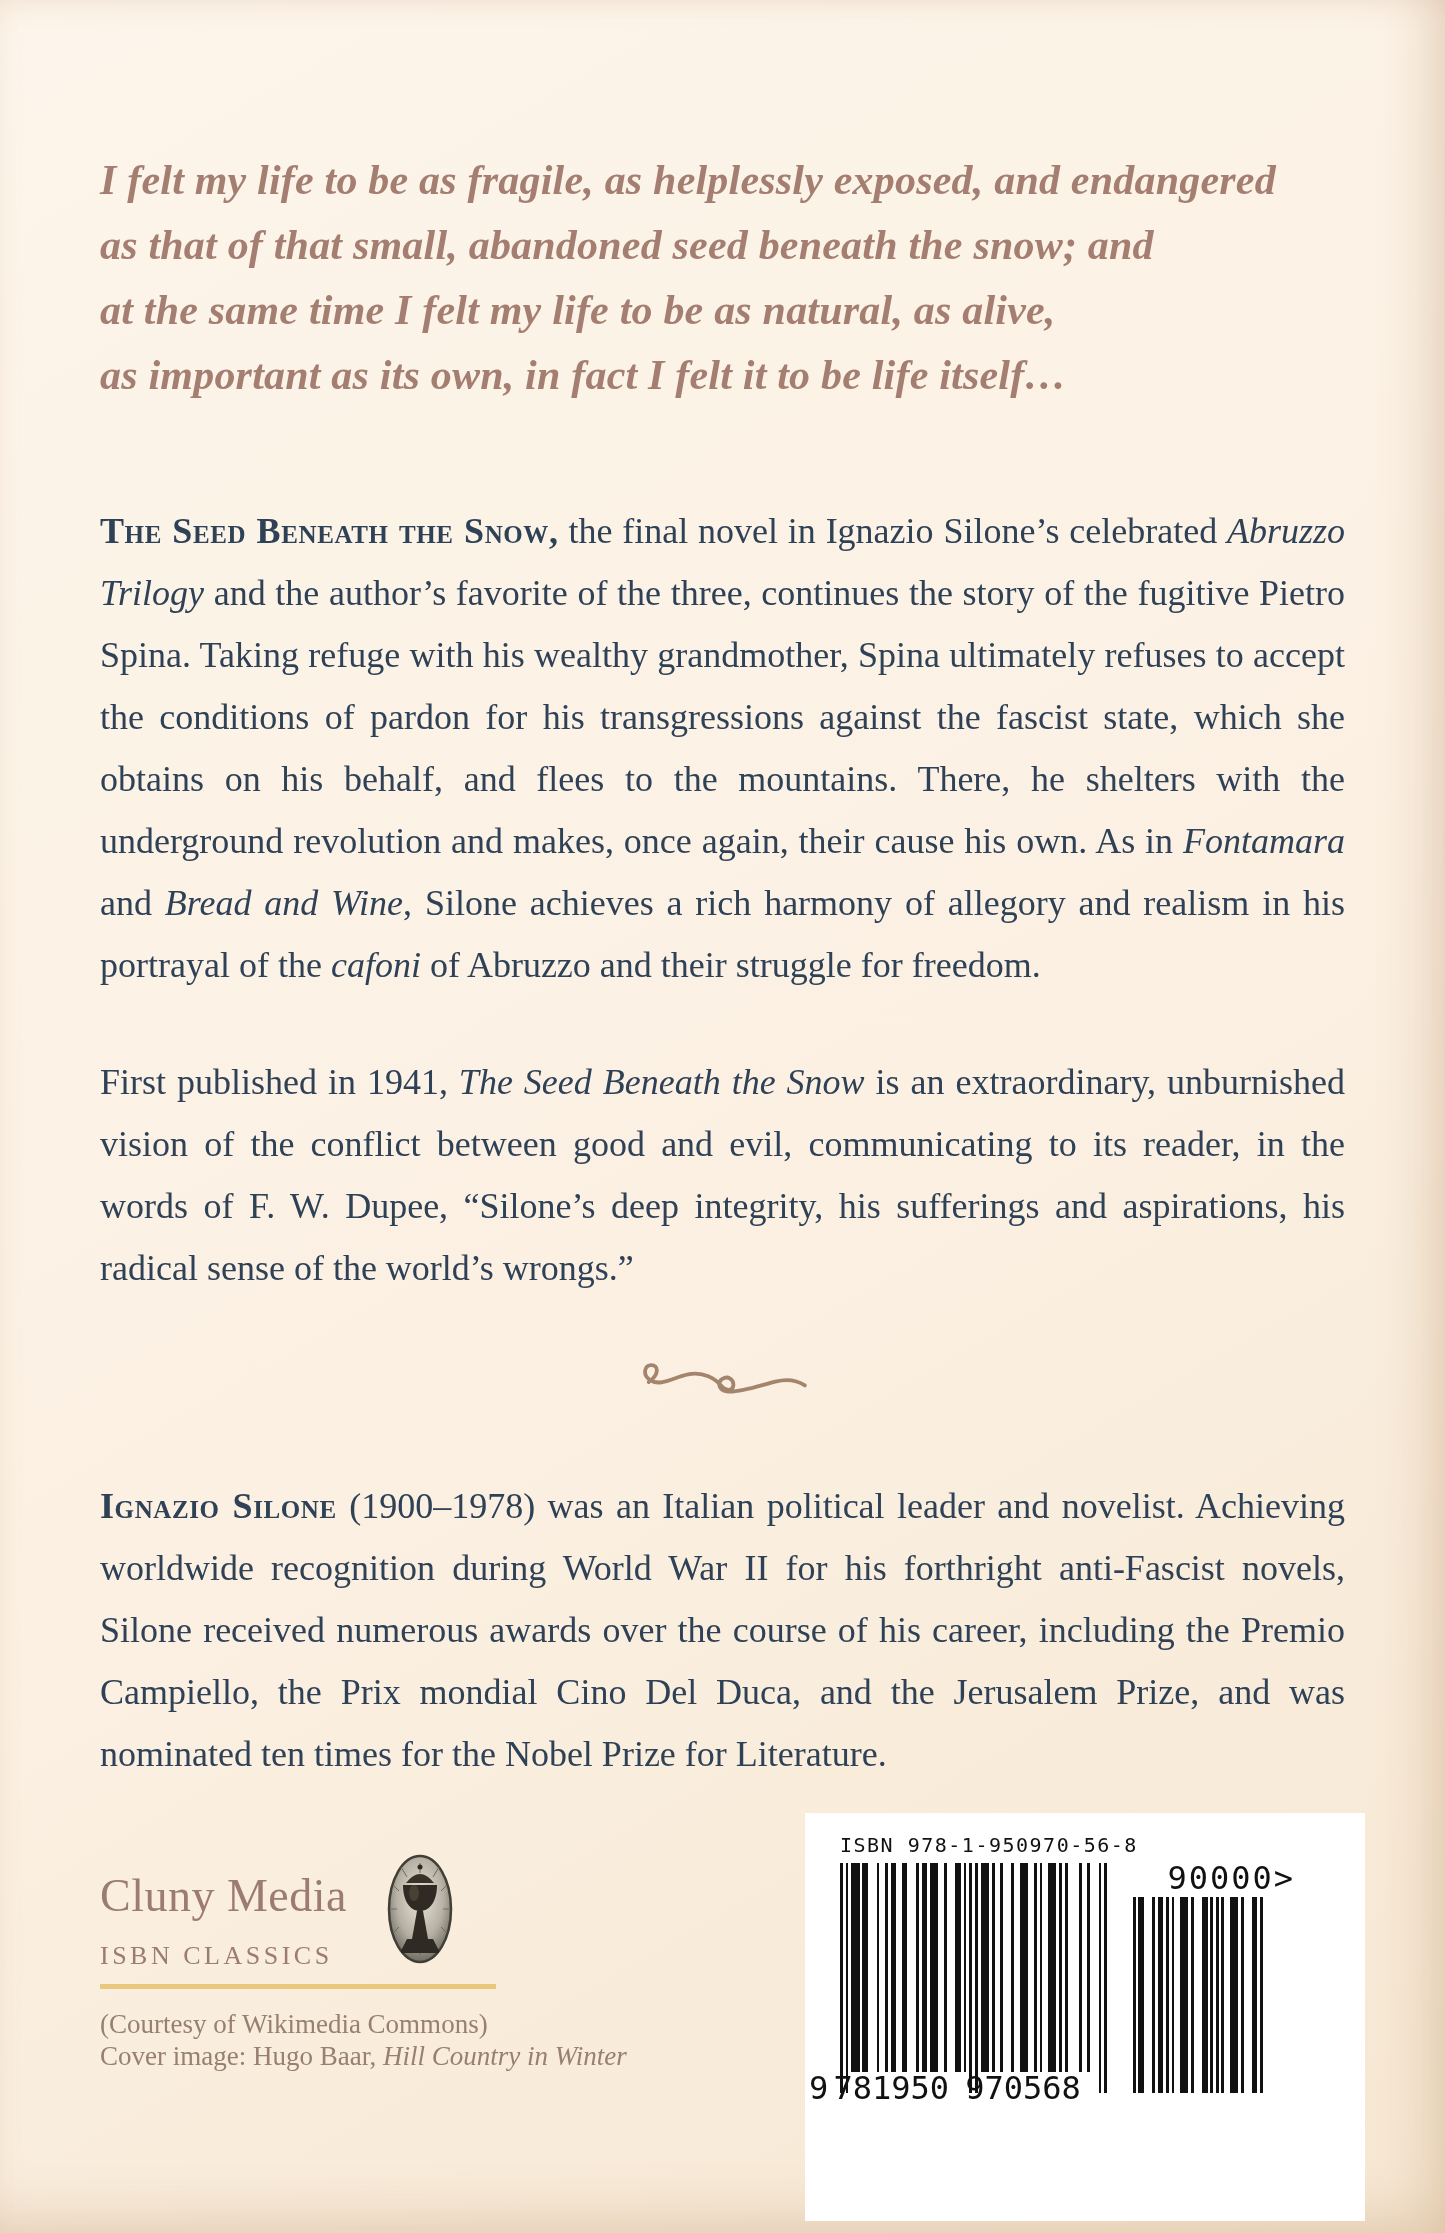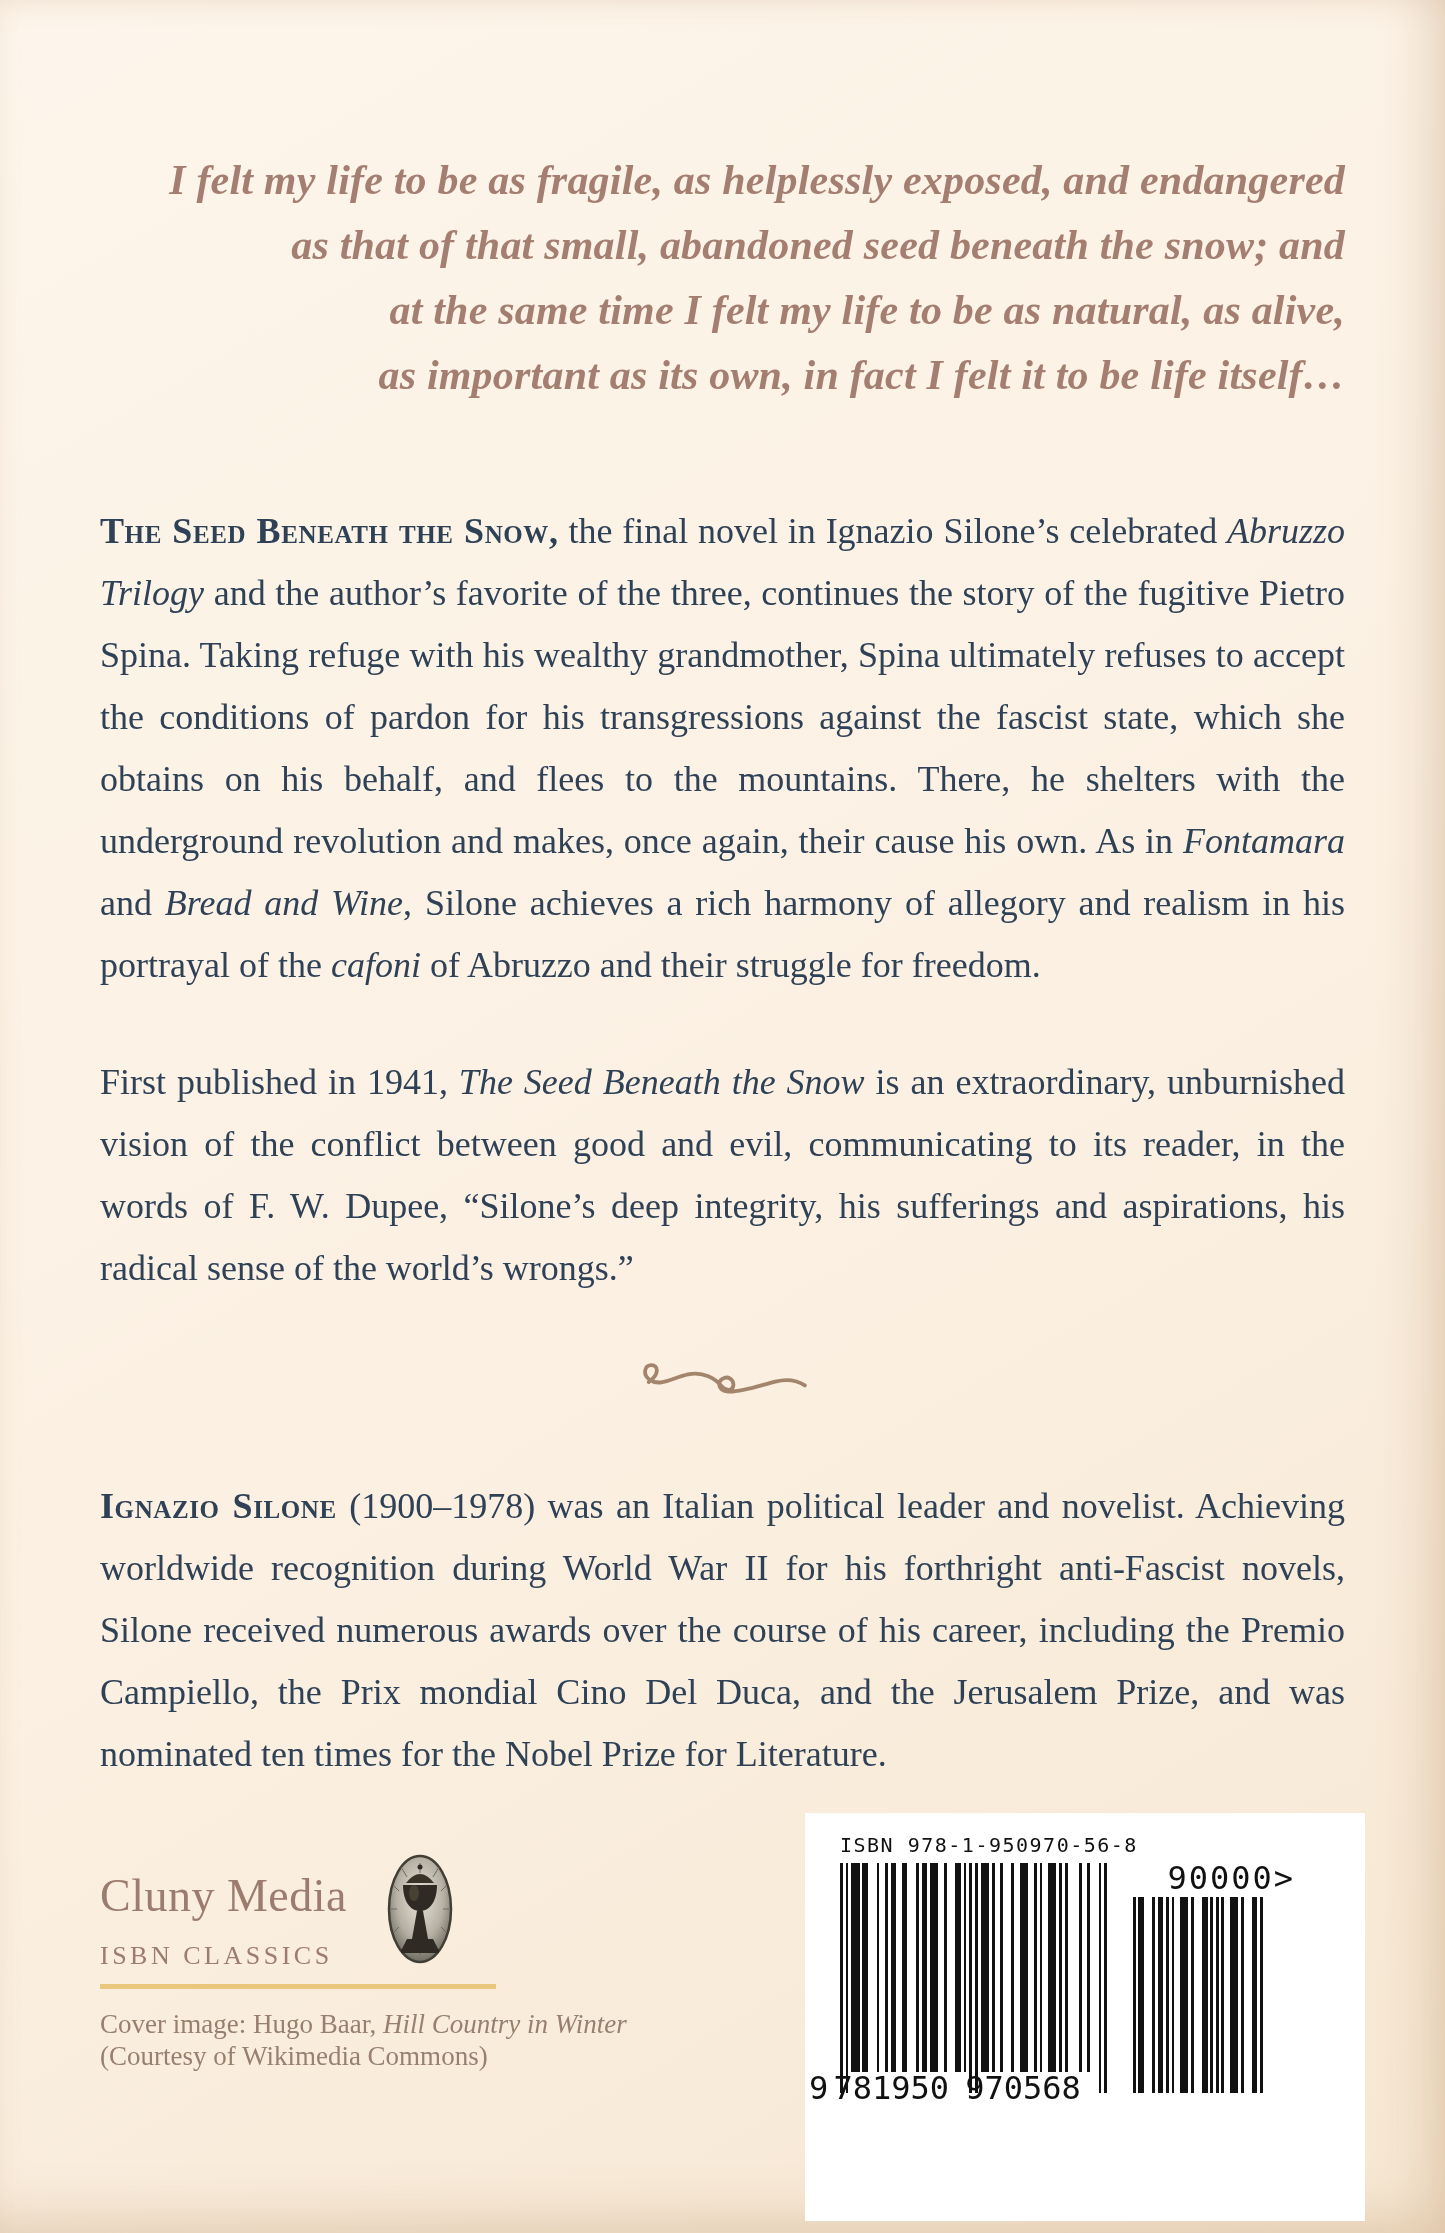--- a/index.html
+++ b/index.html
@@ -6,21 +6,21 @@
   .page {
     position:relative; width:1445px; height:2233px; margin:0 auto; overflow:hidden;
     background:linear-gradient(150deg,#fdf5eb 0%,#fbf0e2 55%,#f6e7d2 100%);
     box-shadow: inset -24px -22px 55px -12px rgba(176,132,88,0.32),
                 inset 0 14px 34px -20px rgba(176,132,88,0.18);
     font-family:"Liberation Serif", serif;
   }
   .column { position:absolute; left:100px; top:0; width:1245px; }
 
   .quote-block {
-    margin-top:148px; text-align:right;
+    margin-top:148px; text-align:left;
     font-style:italic; font-weight:700; font-size:42px; line-height:65px;
     color:#a57e72; letter-spacing:0.2px;
   }
   .quote-line { white-space:nowrap; }
 
   .body-para {
     text-align:justify; font-size:36px; line-height:62px; color:#2e4156;
   }
   .para1 { margin-top:92px; }
   .para2 { margin-top:55px; }
@@ -142,22 +142,22 @@
       <path d="M20,86 L46,86 L51,96 L15,96 Z" fill="#2f2b24"></path>
       <rect x="14" y="96" width="38" height="4" fill="#2f2b24"></rect>
     </svg>
   </div>
 
   <div class="imprint">ISBN CLASSICS</div>
 
   <div class="gold-rule"></div>
 
   <div class="credits">
+    <div><span class="run-n">(Courtesy of Wikimedia Commons)</span></div>
     <div><span class="run-n">Cover image: Hugo Baar, </span><span class="run-i">Hill Country in Winter</span></div>
-    <div><span class="run-n">(Courtesy of Wikimedia Commons)</span></div>
   </div>
 
   <div class="barcode-box">
     <div class="isbn-label">ISBN 978-1-950970-56-8</div>
     <svg id="ean-main" class="ean-main" width="267" height="230" viewBox="0 0 95 33" preserveAspectRatio="none" shape-rendering="crispEdges" fill="#111111">
         <rect x="0" y="0" width="1" height="33"></rect>
         <rect x="2" y="0" width="1" height="33"></rect>
         <rect x="4" y="0" width="1" height="30"></rect>
         <rect x="5" y="0" width="1" height="30"></rect>
         <rect x="6" y="0" width="1" height="30"></rect>

